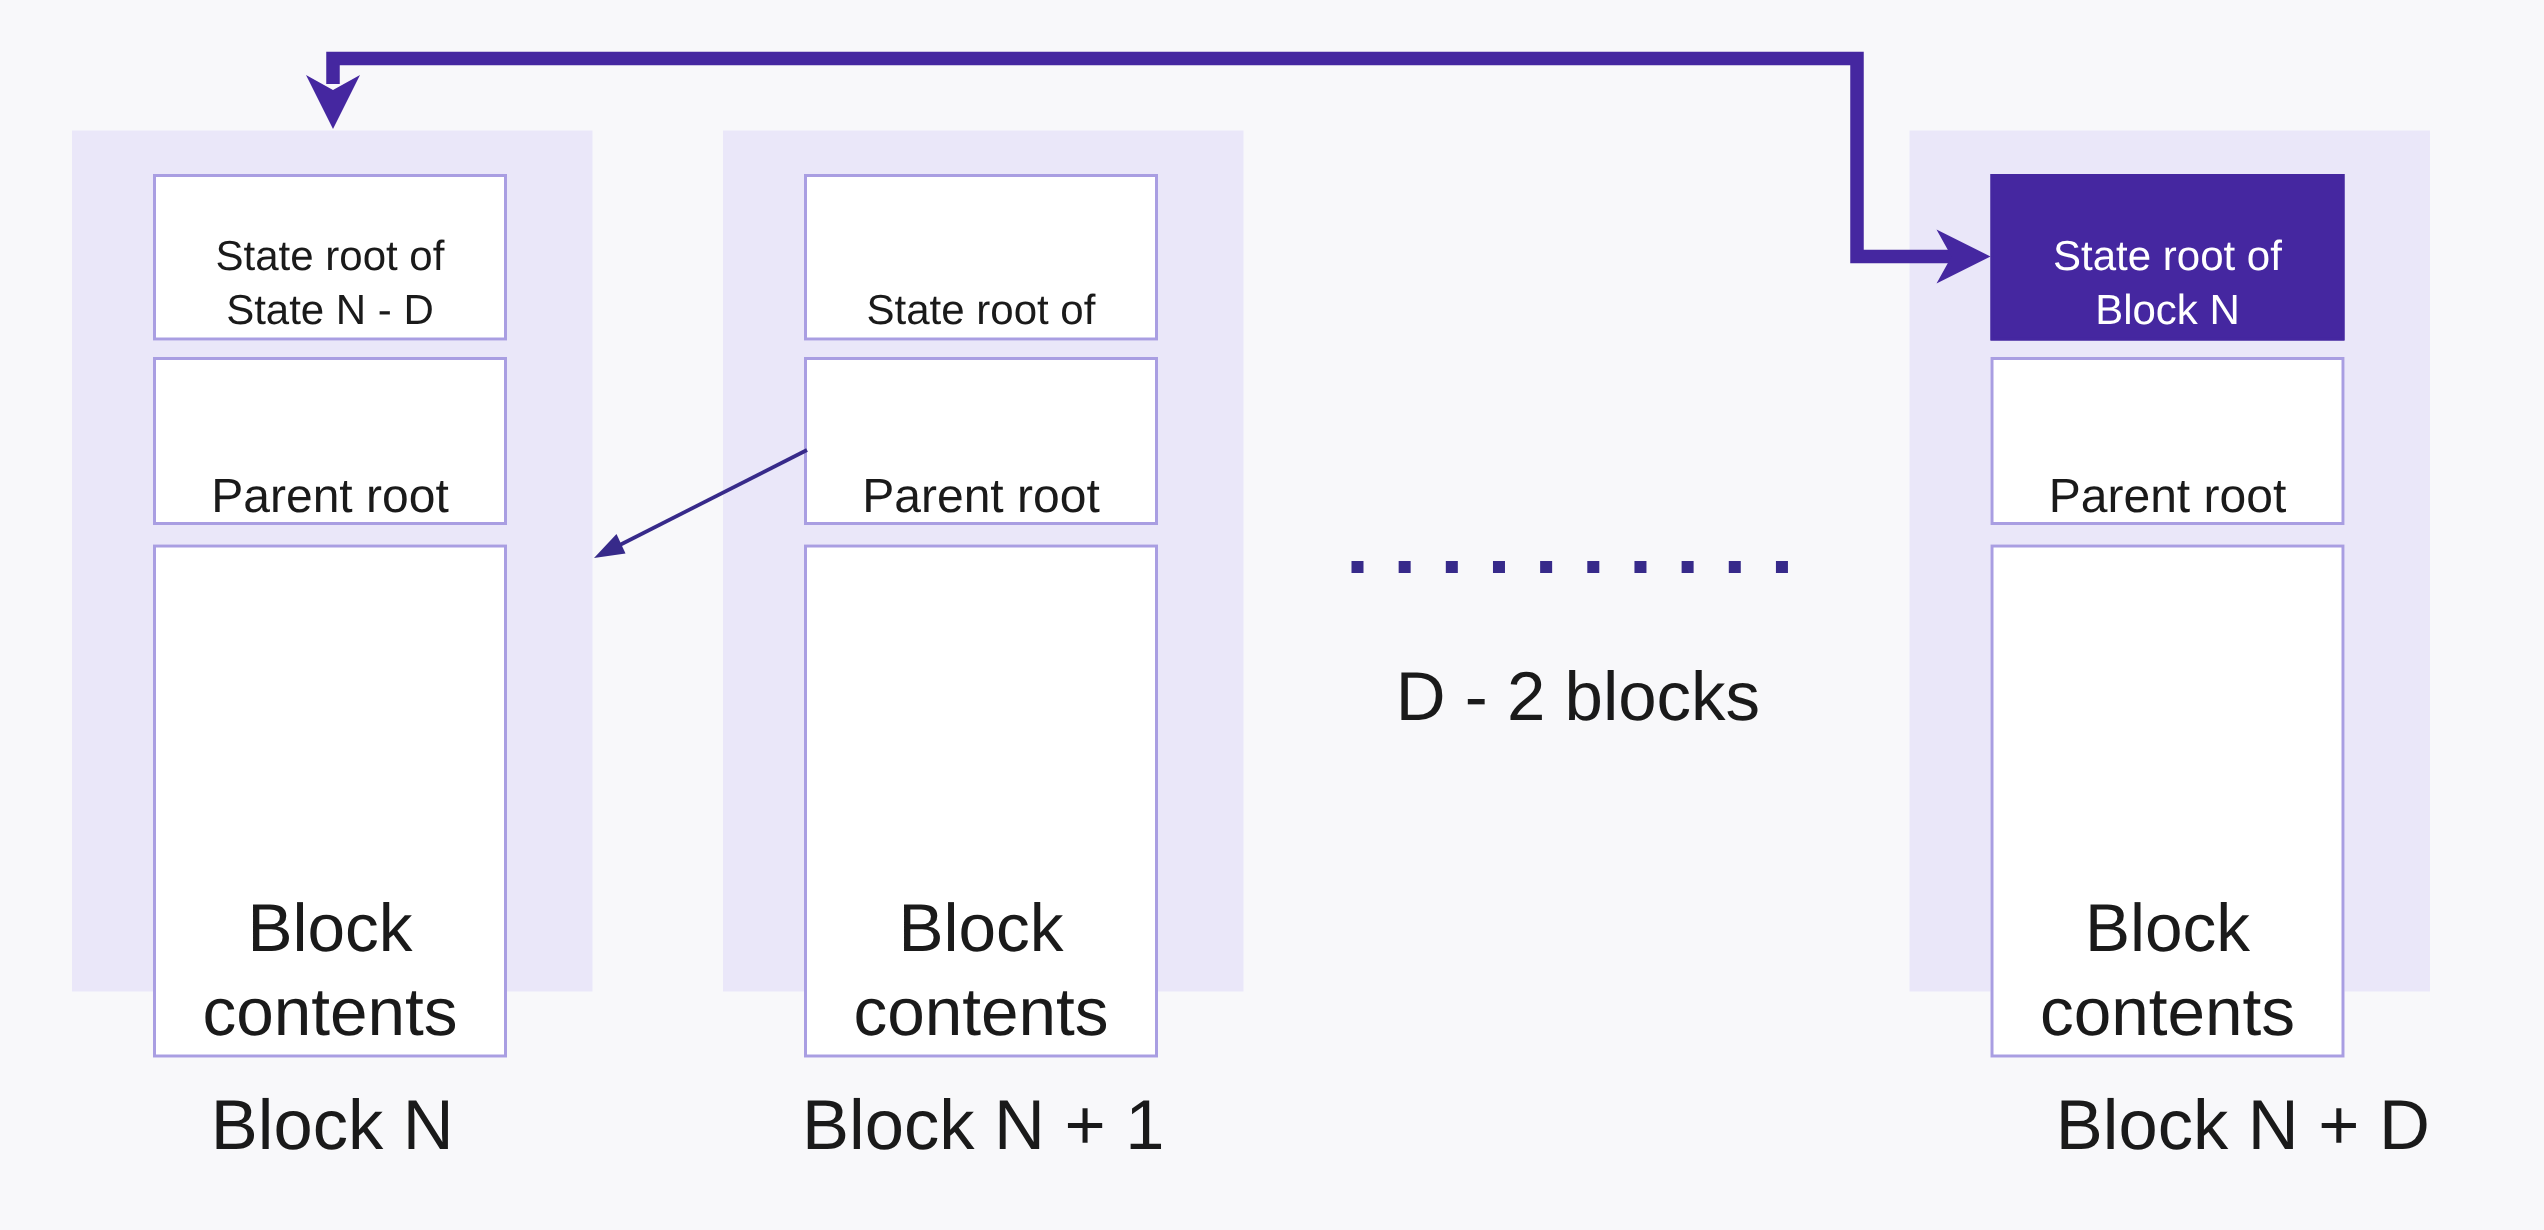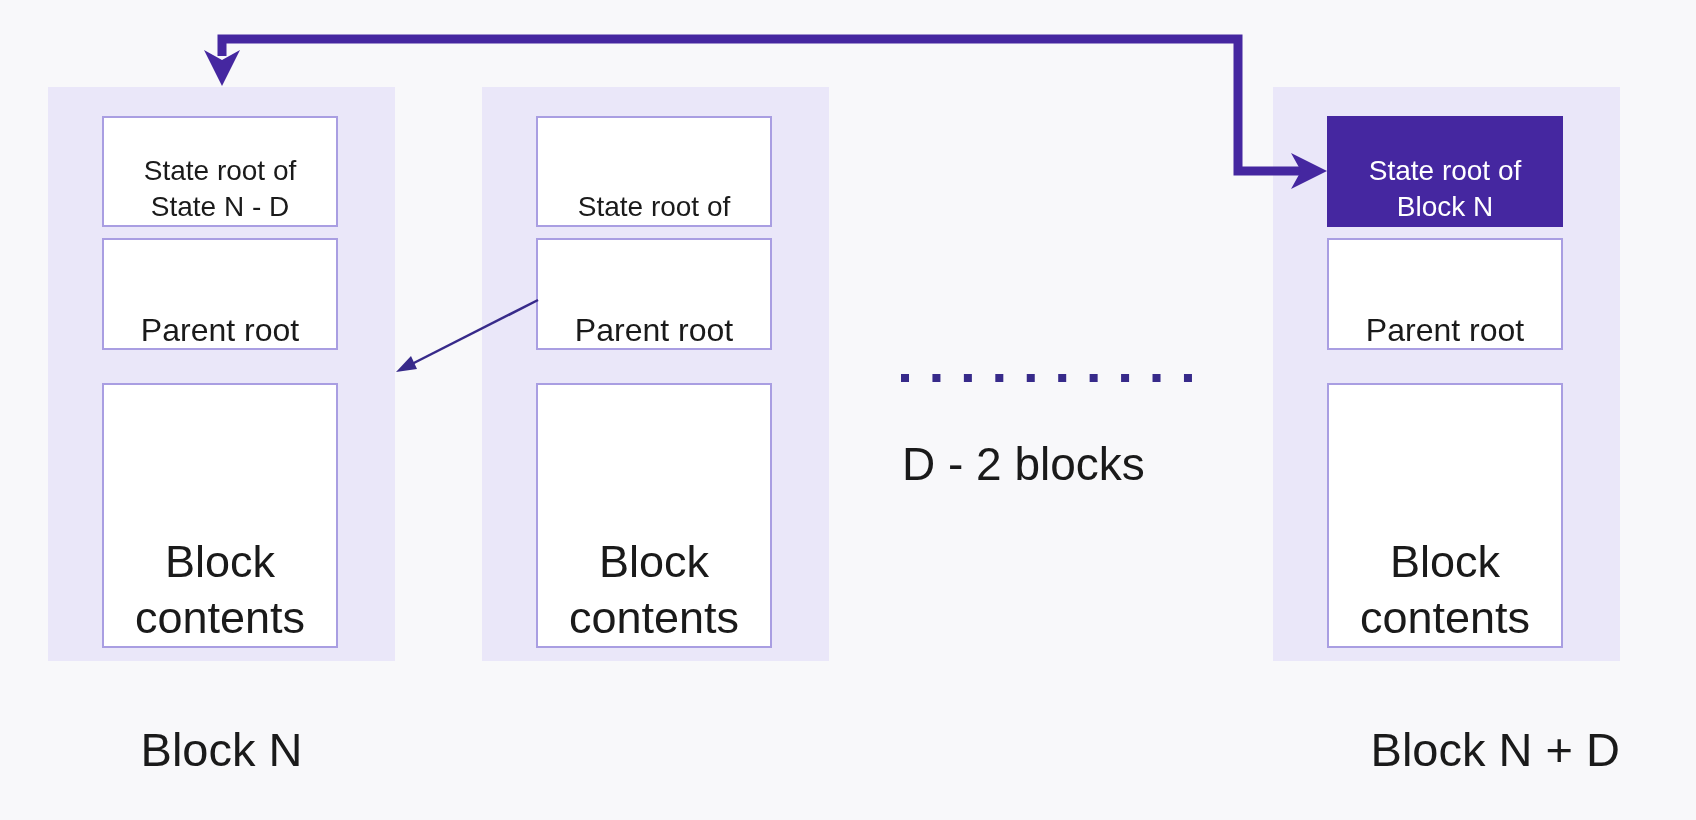--- a/index.html
+++ b/index.html
@@ -33,21 +33,21 @@
     background: #ffffff;
     border: 2px solid #a99ee2;
     box-sizing: border-box;
     display: flex;
     align-items: flex-end;
     justify-content: center;
     text-align: center;
   }
   .state-root-box { top: 29px;  height: 111px; font-size: 28px; line-height: 36px; }
   .parent-root-box{ top: 151px; height: 112px; font-size: 32px; line-height: 36px; }
-  .contents-box  { top: 296px; height: 265px; font-size: 45px; line-height: 56px; }
+  .contents-box  { top: 276px; height: 342px; font-size: 45px; line-height: 56px; }
 
   .state-root-box.highlight {
     background: #4527a0;
     border-color: #4527a0;
     color: #ffffff;
   }
 
   .block-label {
     position: absolute;
     top: 722px;
@@ -59,20 +59,21 @@
   .label-n  { left: 48px; }
   .label-n1 { left: 482px; }
   .label-nd { left: 1273px; text-align: right; }
 
   .ellipsis-label {
     position: absolute;
     left: 902px;
     top: 437px;
     width: 300px;
     font-size: 46px;
+    text-align: center;
     white-space: nowrap;
   }
 
   .arrow-layer {
     position: absolute;
     left: 0; top: 0;
     width: 1696px;
     height: 820px;
     pointer-events: none;
   }
@@ -130,20 +131,21 @@
     </div>
     <div class="inner-box contents-box">
       <div>
         <span class="twoline">Block</span>
         <span class="twoline">contents</span>
       </div>
     </div>
   </div>
 
   <div class="block-label label-n">Block N</div>
+  <div class="block-label label-n1">Block N + 1</div>
   <div class="block-label label-nd">Block N + D</div>
 
   <div class="ellipsis-label">D - 2 blocks</div>
 
   <svg class="arrow-layer" width="1696" height="820" viewBox="0 0 1696 820">
 
     <g>
       <path d="M 1303 171 L 1238 171 L 1238 39 L 222 39 L 222 56" fill="none" stroke="#4527a0" stroke-width="9" stroke-linejoin="miter"></path>
       <polygon points="222,86 204,50 222,60 240,50" fill="#4527a0"></polygon>
       <polygon points="1327,171 1291,153 1301,171 1291,189" fill="#4527a0"></polygon>

